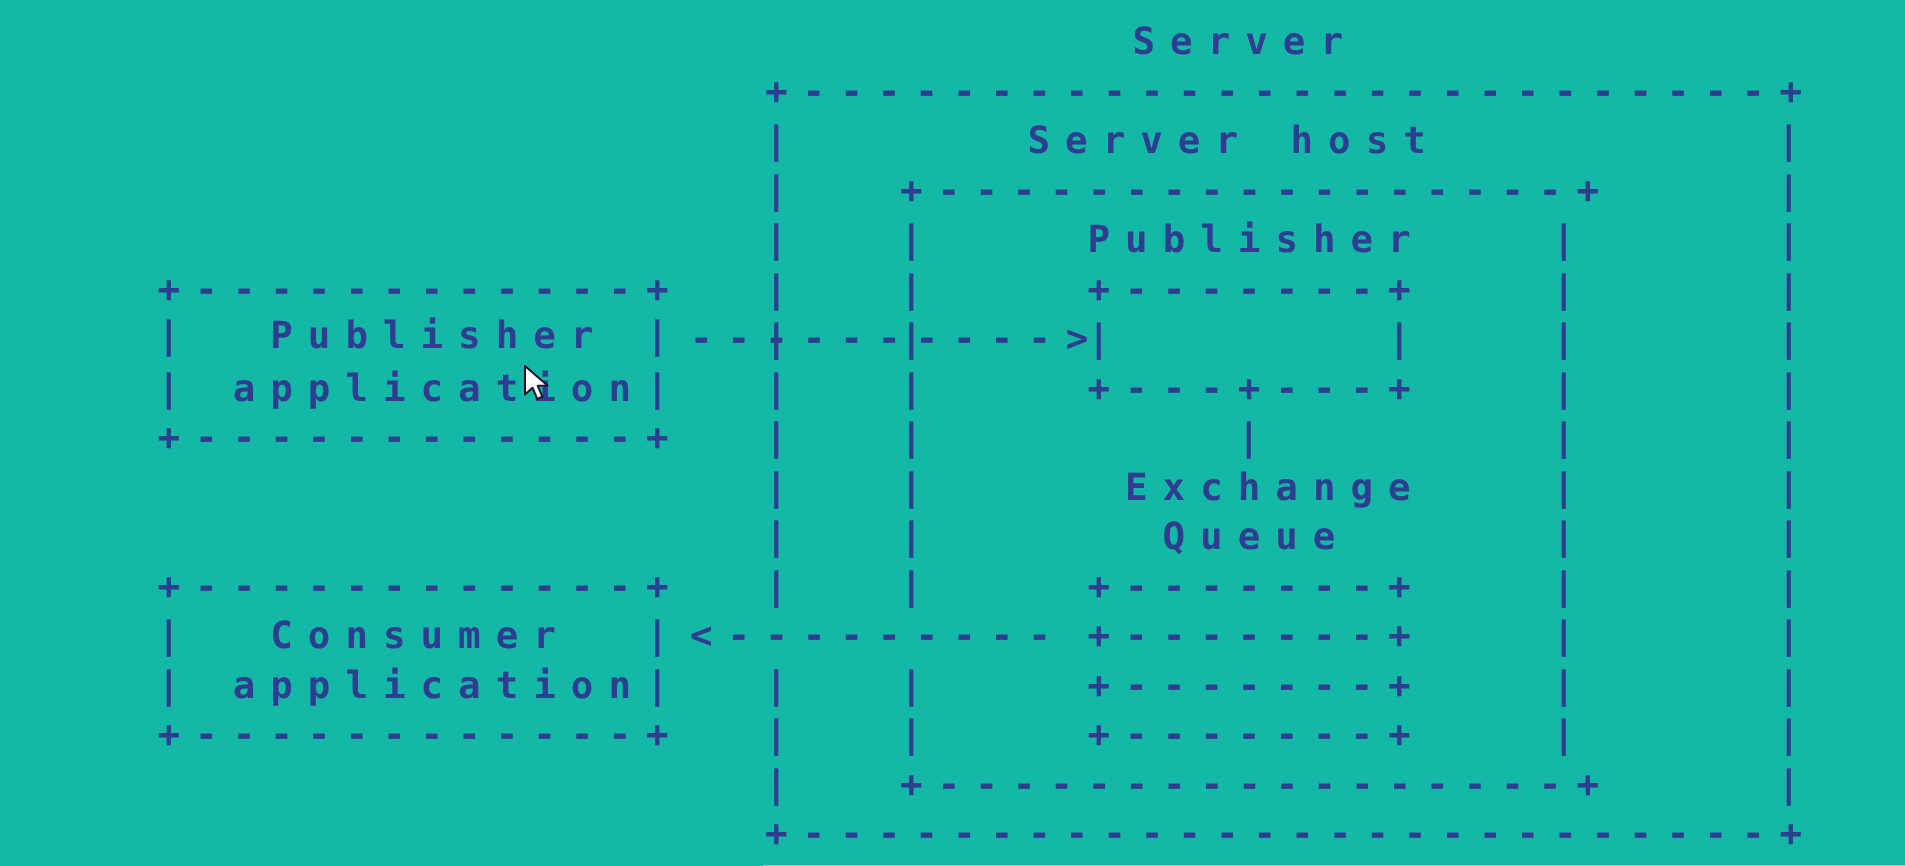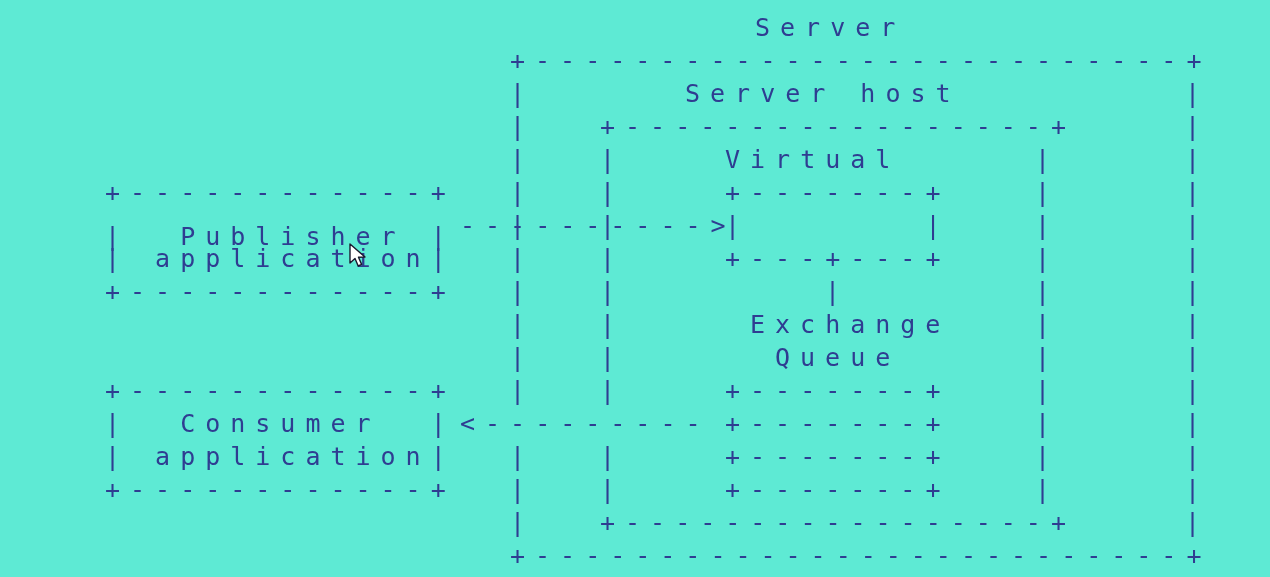--- a/index.html
+++ b/index.html
@@ -30,42 +30,42 @@
   #mouse-cursor {
     position: absolute;
     width: 20px;
     height: 26px;
     pointer-events: none;
   }
 </style>
 </head>
 <body>
 
-<div id="canvas" style="background: #5eead4;">
+<div id="canvas" style="background: #14b8a6; font-weight: bold;">
   <div id="segments" style="color: rgb(47, 61, 145);">
       <div class="ascii-row" style="left: 755px; top: 11px; width: auto; font-size: 25px; line-height: 33px; letter-spacing: 10px;">Server</div>
       <div class="ascii-row" style="left: 510px; top: 44px; width: auto; font-size: 25px; line-height: 33px; letter-spacing: 10px;">+--------------------------+</div>
       <div class="ascii-row" style="left: 510px; top: 77px; width: auto; font-size: 25px; line-height: 33px; letter-spacing: 10px;">|</div>
       <div class="ascii-row" style="left: 685px; top: 77px; width: auto; font-size: 25px; line-height: 33px; letter-spacing: 10px;">Server host</div>
       <div class="ascii-row" style="left: 1185px; top: 77px; width: auto; font-size: 25px; line-height: 33px; letter-spacing: 10px;">|</div>
       <div class="ascii-row" style="left: 510px; top: 110px; width: auto; font-size: 25px; line-height: 33px; letter-spacing: 10px;">|</div>
       <div class="ascii-row" style="left: 600px; top: 110px; width: auto; font-size: 25px; line-height: 33px; letter-spacing: 10px;">+-----------------+</div>
       <div class="ascii-row" style="left: 1185px; top: 110px; width: auto; font-size: 25px; line-height: 33px; letter-spacing: 10px;">|</div>
       <div class="ascii-row" style="left: 510px; top: 143px; width: auto; font-size: 25px; line-height: 33px; letter-spacing: 10px;">|</div>
       <div class="ascii-row" style="left: 600px; top: 143px; width: auto; font-size: 25px; line-height: 33px; letter-spacing: 10px;">|</div>
-      <div class="ascii-row" style="left: 725px; top: 143px; width: auto; font-size: 25px; line-height: 33px; letter-spacing: 10px;">Virtual</div>
+      <div class="ascii-row" style="left: 725px; top: 143px; width: auto; font-size: 25px; line-height: 33px; letter-spacing: 10px;">Publisher</div>
       <div class="ascii-row" style="left: 1035px; top: 143px; width: auto; font-size: 25px; line-height: 33px; letter-spacing: 10px;">|</div>
       <div class="ascii-row" style="left: 1185px; top: 143px; width: auto; font-size: 25px; line-height: 33px; letter-spacing: 10px;">|</div>
       <div class="ascii-row" style="left: 105px; top: 176px; width: auto; font-size: 25px; line-height: 33px; letter-spacing: 10px;">+------------+</div>
       <div class="ascii-row" style="left: 510px; top: 176px; width: auto; font-size: 25px; line-height: 33px; letter-spacing: 10px;">|</div>
       <div class="ascii-row" style="left: 600px; top: 176px; width: auto; font-size: 25px; line-height: 33px; letter-spacing: 10px;">|</div>
       <div class="ascii-row" style="left: 725px; top: 176px; width: auto; font-size: 25px; line-height: 33px; letter-spacing: 10px;">+-------+</div>
       <div class="ascii-row" style="left: 1035px; top: 176px; width: auto; font-size: 25px; line-height: 33px; letter-spacing: 10px;">|</div>
       <div class="ascii-row" style="left: 1185px; top: 176px; width: auto; font-size: 25px; line-height: 33px; letter-spacing: 10px;">|</div>
-      <div class="ascii-row" style="left: 105px; top: 220px; width: auto; font-size: 25px; line-height: 33px; letter-spacing: 10px; text-align: right;">|  Publisher |</div>
+      <div class="ascii-row" style="left: 105px; top: 207px; width: auto; font-size: 25px; line-height: 33px; letter-spacing: 10px; text-align: right;">|  Publisher |</div>
       <div class="ascii-row" style="left: 510px; top: 209px; width: auto; font-size: 25px; line-height: 33px; letter-spacing: 10px;">|</div>
       <div class="ascii-row" style="left: 600px; top: 209px; width: auto; font-size: 25px; line-height: 33px; letter-spacing: 10px;">|</div>
       <div class="ascii-row" style="left: 460px; top: 209px; width: auto; font-size: 25px; line-height: 33px; letter-spacing: 10px;">----------&gt;</div>
       <div class="ascii-row" style="left: 725px; top: 209px; width: auto; font-size: 25px; line-height: 33px; letter-spacing: 10px;">|       |</div>
       <div class="ascii-row" style="left: 1035px; top: 209px; width: auto; font-size: 25px; line-height: 33px; letter-spacing: 10px;">|</div>
       <div class="ascii-row" style="left: 1185px; top: 209px; width: auto; font-size: 25px; line-height: 33px; letter-spacing: 10px;">|</div>
       <div class="ascii-row" style="left: 105px; top: 242px; width: auto; font-size: 25px; line-height: 33px; letter-spacing: 10px;">| application|</div>
       <div class="ascii-row" style="left: 510px; top: 242px; width: auto; font-size: 25px; line-height: 33px; letter-spacing: 10px;">|</div>
       <div class="ascii-row" style="left: 600px; top: 242px; width: auto; font-size: 25px; line-height: 33px; letter-spacing: 10px;">|</div>
       <div class="ascii-row" style="left: 725px; top: 242px; width: auto; font-size: 25px; line-height: 33px; letter-spacing: 10px;">+---+---+</div>

